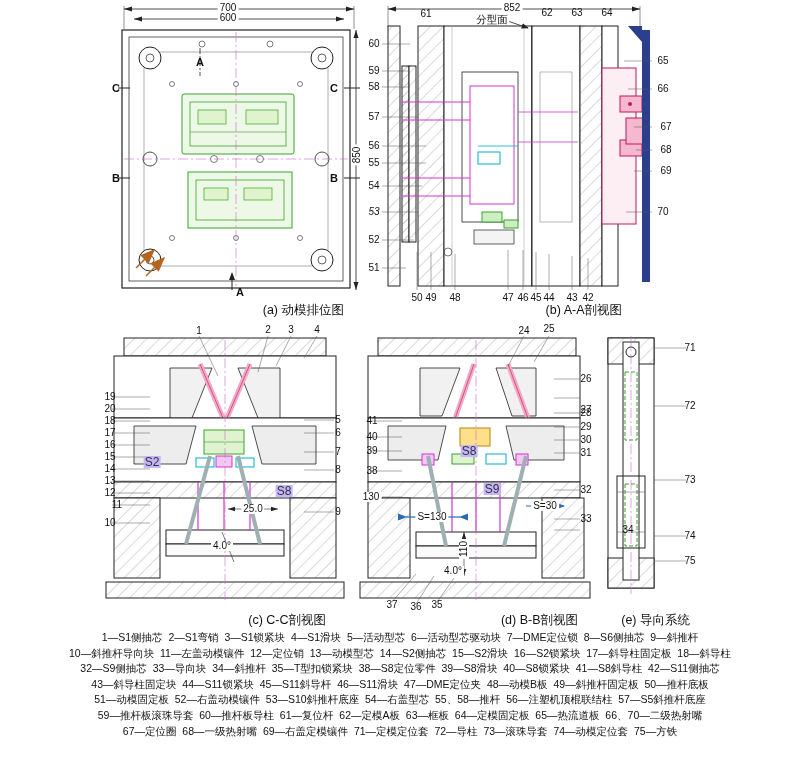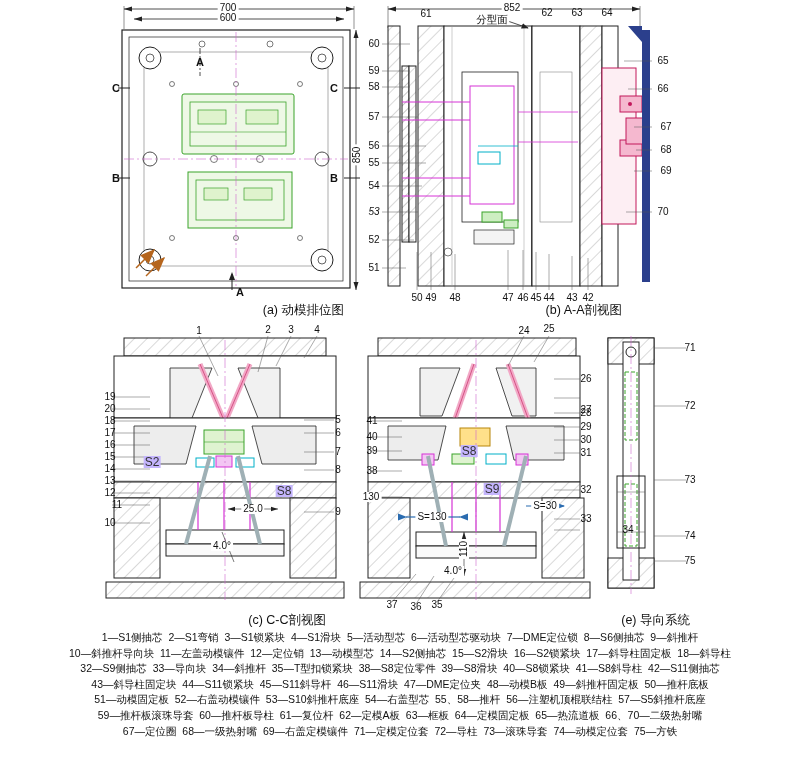--- a/index.html
+++ b/index.html
@@ -302,20 +302,21 @@
         <line x1="54" y1="70" x2="86" y2="70"></line>
       <line x1="54" y1="144" x2="86" y2="144"></line>
         <line x1="54" y1="200" x2="86" y2="200"></line>
       <line x1="54" y1="225" x2="86" y2="225"></line>
     </g>
   </svg>
 
   <div class="caption" style="left:124px;top:302px;width:220px">(a) 动模排位图</div>
   <div class="caption" style="left:116px;top:612px;width:210px">(c) C-C剖视图</div>
   <div class="caption" style="left:406px;top:302px;width:216px">(b) A-A剖视图</div>
+  <div class="caption" style="left:368px;top:612px;width:210px">(d) B-B剖视图</div>
   <div class="caption" style="left:575px;top:612px;width:115px">(e) 导向系统</div>
 
   <div id="legend">
       <div class="legend-line">1—S1侧抽芯  2—S1弯销  3—S1锁紧块  4—S1滑块  5—活动型芯  6—活动型芯驱动块  7—DME定位锁  8—S6侧抽芯  9—斜推杆</div>
       <div class="legend-line">10—斜推杆导向块  11—左盖动模镶件  12—定位销  13—动模型芯  14—S2侧抽芯  15—S2滑块  16—S2锁紧块  17—斜导柱固定板  18—斜导柱</div>
       <div class="legend-line">32—S9侧抽芯  33—导向块  34—斜推杆  35—T型扣锁紧块  38—S8定位零件  39—S8滑块  40—S8锁紧块  41—S8斜导柱  42—S11侧抽芯</div>
       <div class="legend-line">43—斜导柱固定块  44—S11锁紧块  45—S11斜导杆  46—S11滑块  47—DME定位夹  48—动模B板  49—斜推杆固定板  50—推杆底板</div>
       <div class="legend-line">51—动模固定板  52—右盖动模镶件  53—S10斜推杆底座  54—右盖型芯  55、58—推杆  56—注塑机顶棍联结柱  57—S5斜推杆底座</div>
       <div class="legend-line">59—推杆板滚珠导套  60—推杆板导柱  61—复位杆  62—定模A板  63—框板  64—定模固定板  65—热流道板  66、70—二级热射嘴</div>
       <div class="legend-line">67—定位圈  68—一级热射嘴  69—右盖定模镶件  71—定模定位套  72—导柱  73—滚珠导套  74—动模定位套  75—方铁</div>

